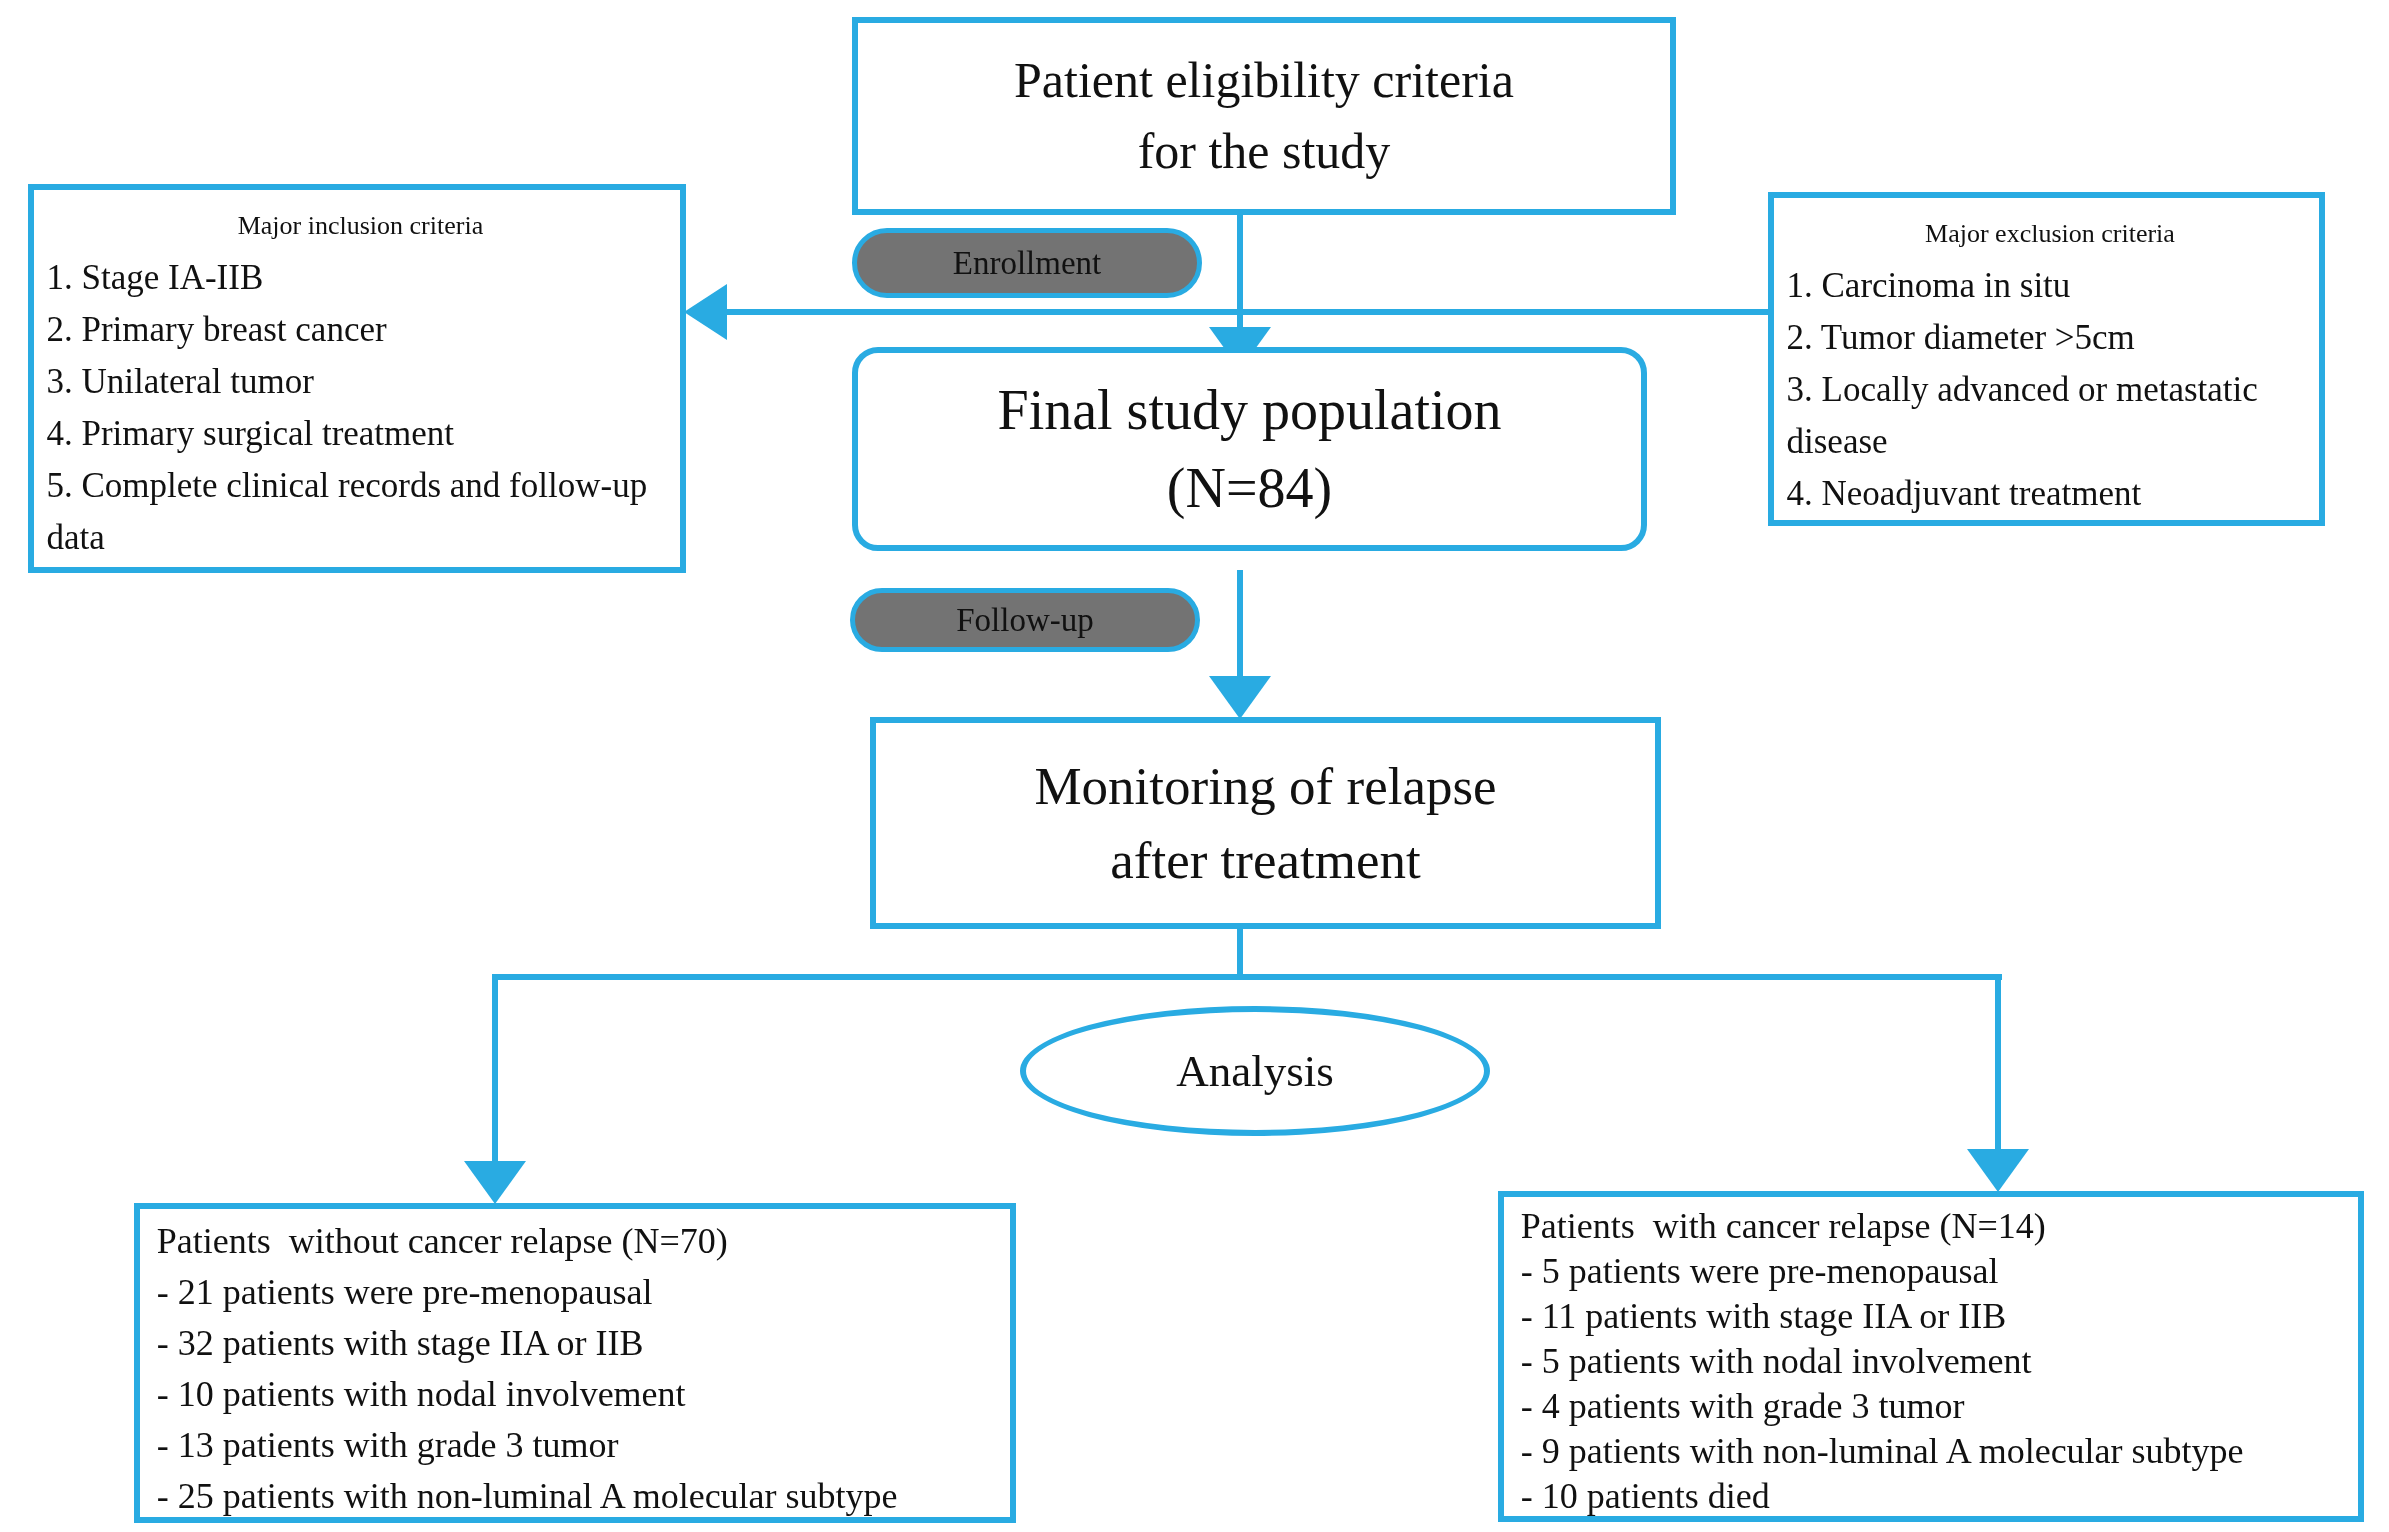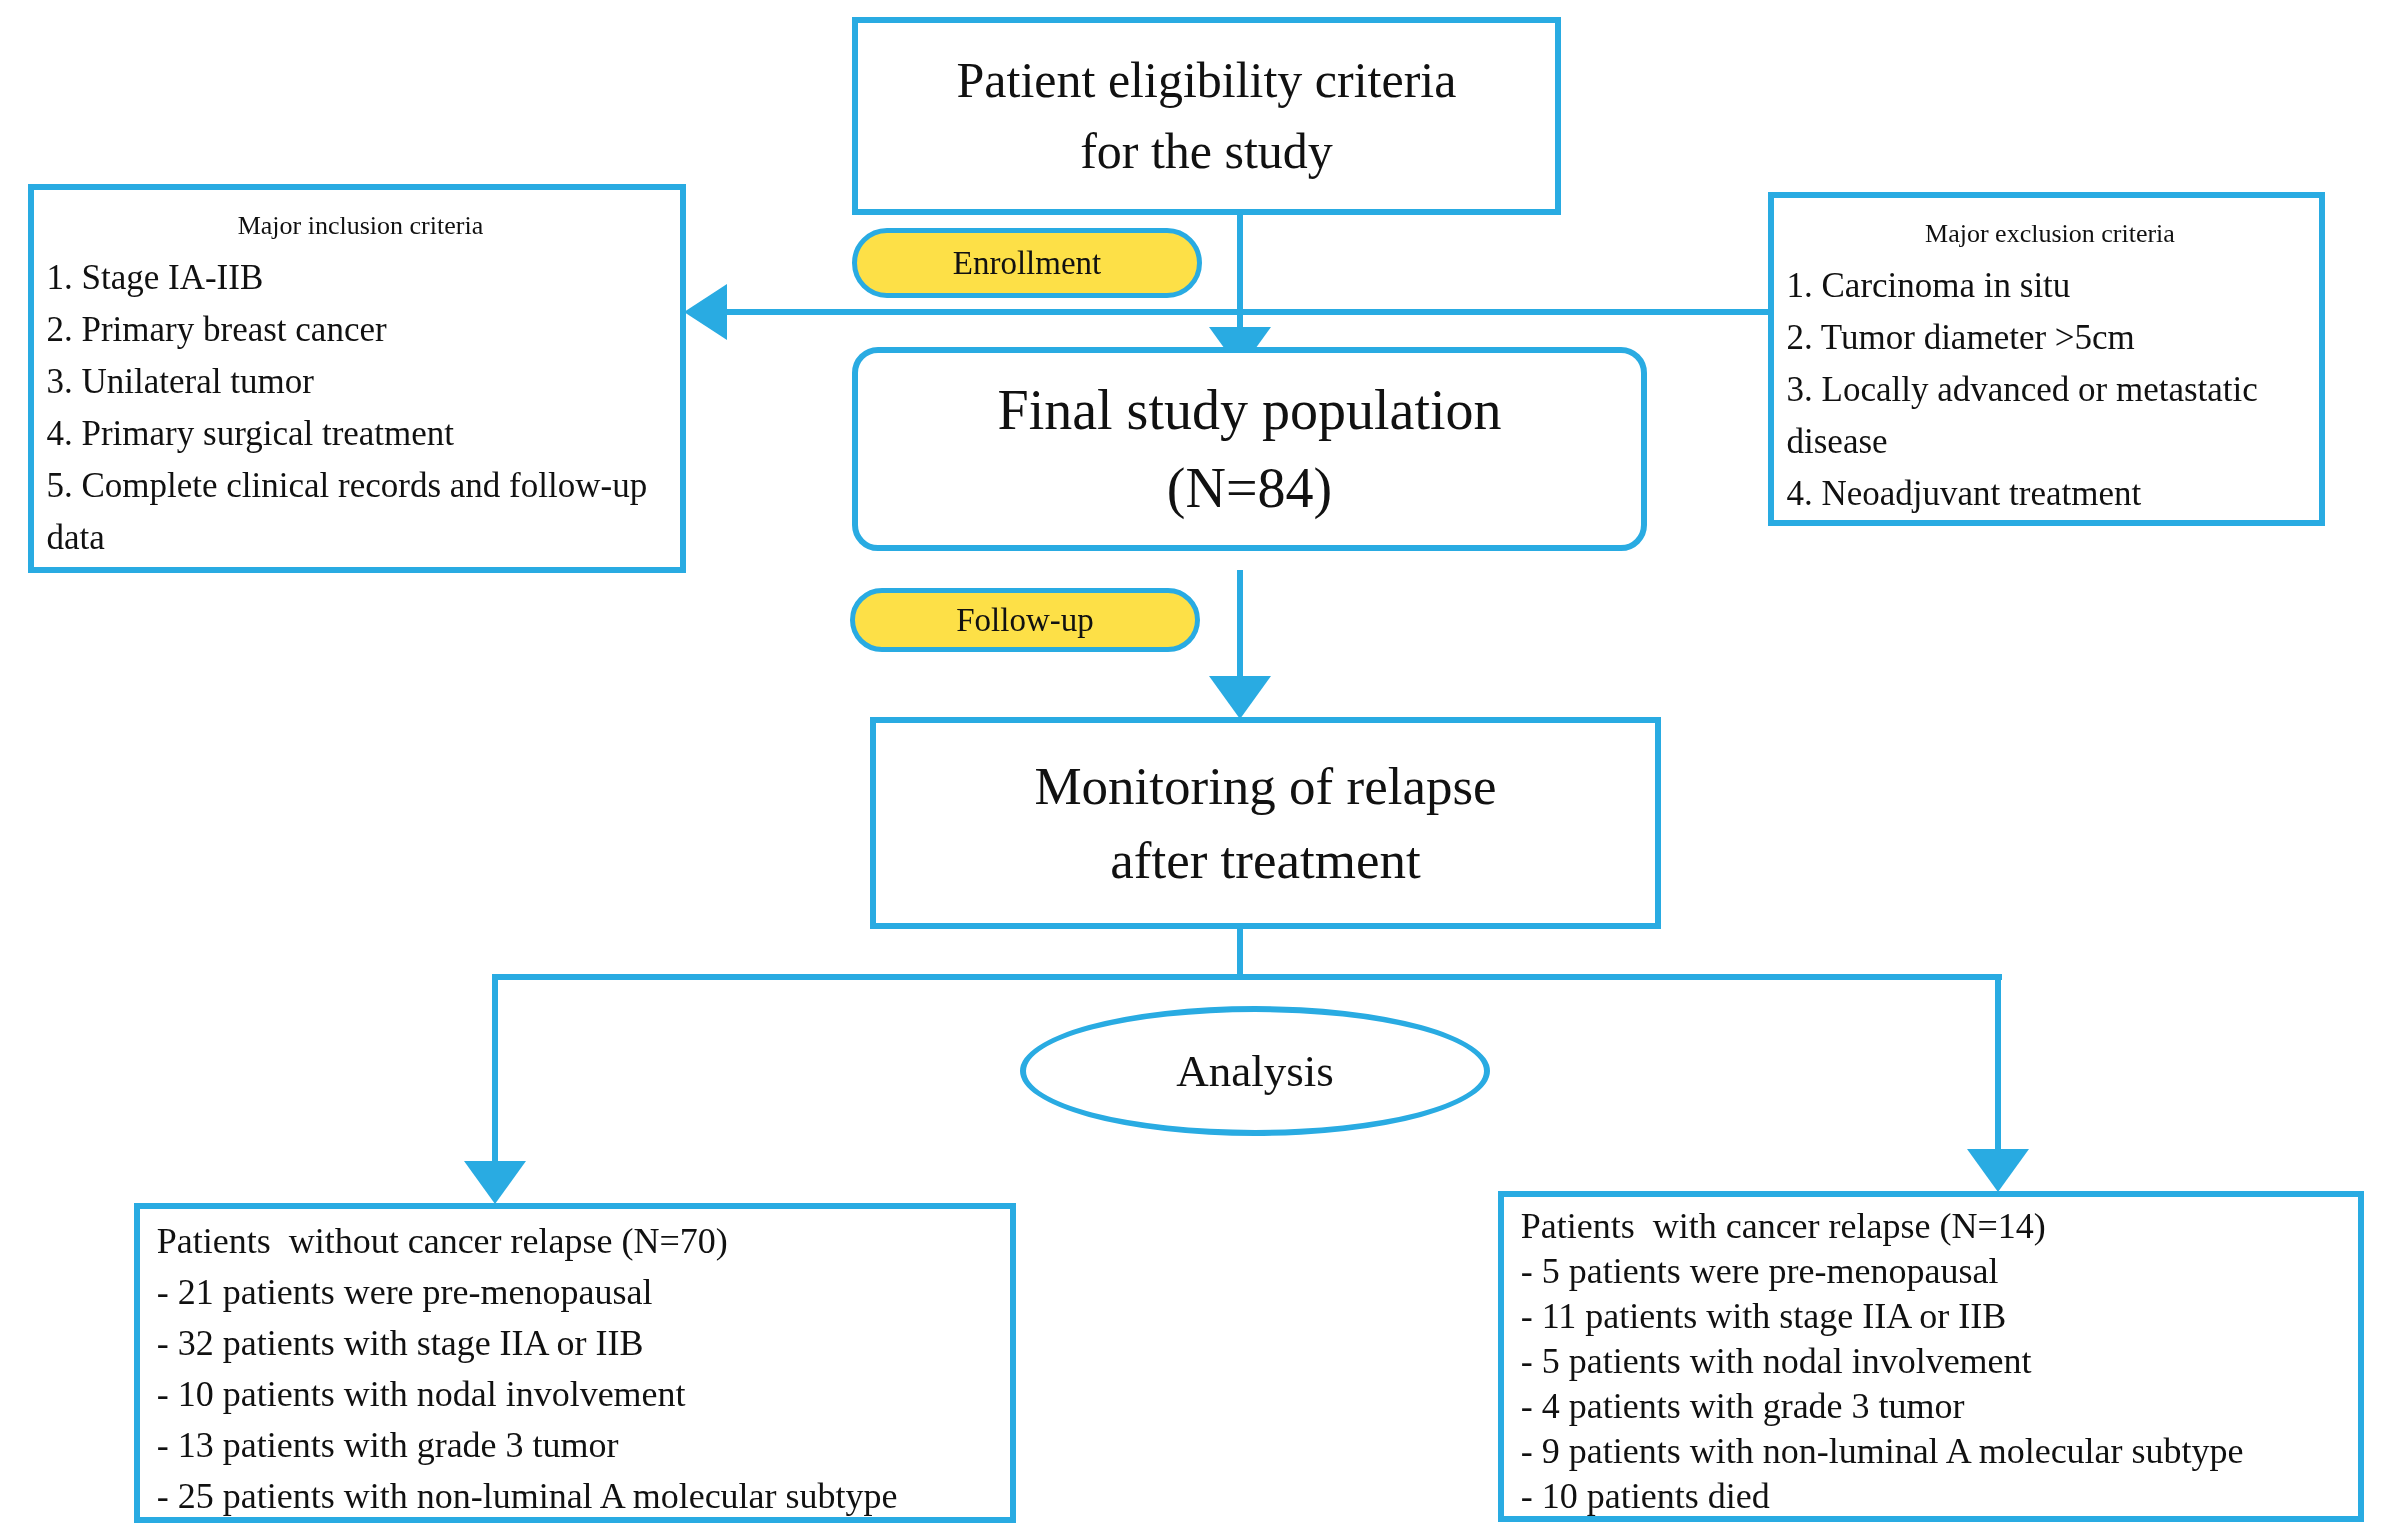--- a/index.html
+++ b/index.html
@@ -19,21 +19,21 @@
   }
   .center-box{
     display:flex;flex-direction:column;
     align-items:center;justify-content:center;
     text-align:center;
   }
   .pill{
     position:absolute;
     border:5.6px solid #29ABE2;
     border-radius:36px;
-    background:#fde047;
+    background:#737373;
     box-sizing:border-box;
     display:flex;align-items:center;justify-content:center;
     font-size:33px;
   }
   .ellipse{
     position:absolute;
     border:6.3px solid #29ABE2;
     border-radius:50%;
     background:#ffffff;
     box-sizing:border-box;
@@ -82,21 +82,21 @@
   <div class="line" style="left:492px;top:974px;width:6.3px;height:191px;"></div>
   <div class="line" style="left:1995px;top:974px;width:6.3px;height:178px;"></div>
 
   <div class="arrow-left" style="left:684px;top:284px;"></div>
   <div class="arrow-right" style="left:1770px;top:284px;"></div>
   <div class="arrow-down" style="left:1209px;top:327px;"></div>
   <div class="arrow-down" style="left:1209px;top:676px;"></div>
   <div class="arrow-down" style="left:464px;top:1161px;"></div>
   <div class="arrow-down" style="left:1967px;top:1149px;"></div>
 
-  <div class="box center-box two-line-md" style="left:852px;top:17.4px;width:709px;height:198px;">
+  <div class="box center-box two-line-md" style="left:852px;top:17.4px;width:824px;height:198px;">
     <div>Patient eligibility criteria</div>
     <div>for the study</div>
   </div>
 
   <div class="box list-box" style="left:28px;top:184px;width:658px;height:389px;">
     <div class="list-title">Major inclusion criteria</div>
     <div class="list-item">1. Stage IA-IIB</div>
     <div class="list-item">2. Primary breast cancer</div>
     <div class="list-item">3. Unilateral tumor</div>
     <div class="list-item">4. Primary surgical treatment</div>

